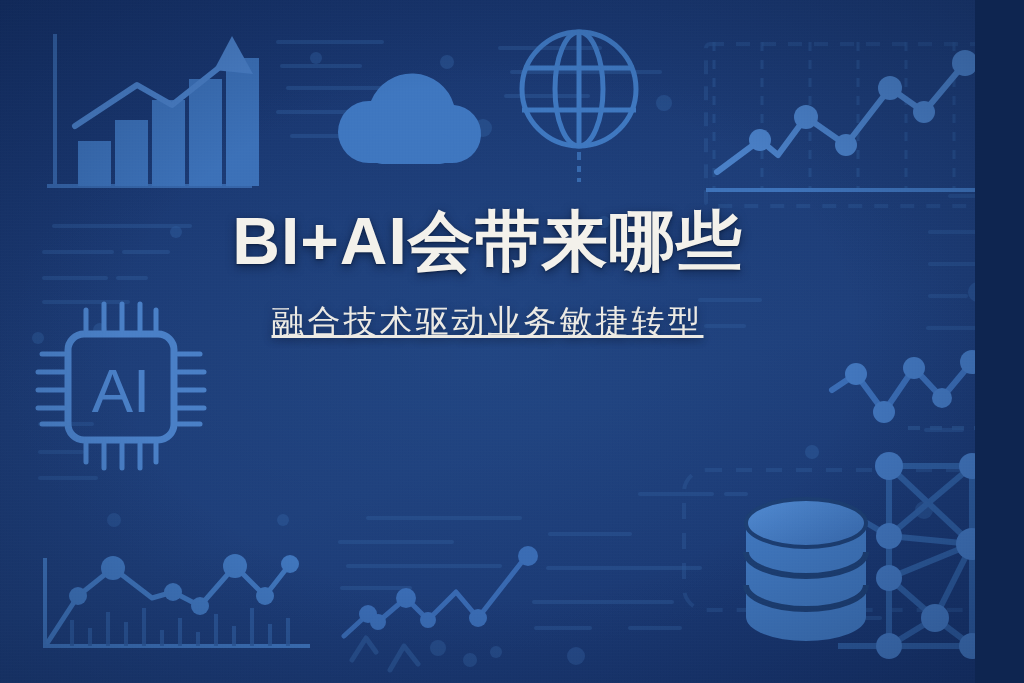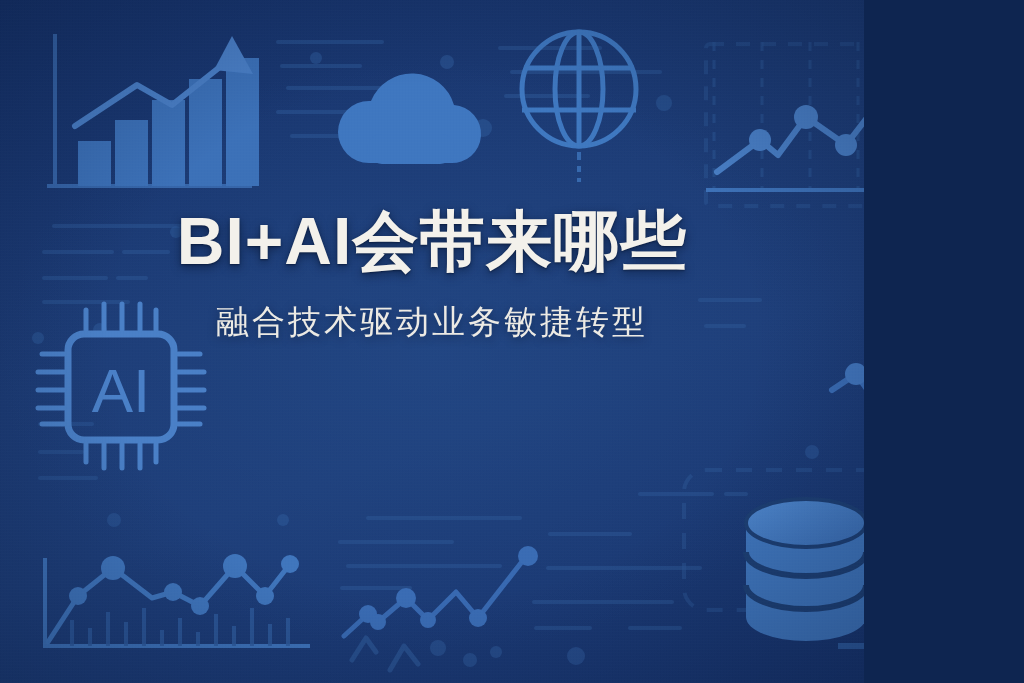--- a/index.html
+++ b/index.html
@@ -7,21 +7,21 @@
     margin: 0;
     padding: 0;
     background: #0e2550;
   }
   body {
     font-family: "Liberation Sans", "DejaVu Sans", sans-serif;
   }
 
   #banner {
     position: relative;
-    width: 864px;
+    width: 975px;
     height: 683px;
     overflow: hidden;
     background: #1c3b74;
     user-select: none;
   }
 
   
   .bg-base {
     position: absolute;
     inset: 0;
@@ -72,20 +72,21 @@
   }
   .title-line.l2 { margin-top: 4px; }
   .subtitle {
     margin-top: 22px;
     color: #eceae4;
     font-weight: 500;
     font-size: 33px;
     letter-spacing: 3px;
     text-shadow: 0 2px 8px rgba(6,18,44,0.5);
     white-space: nowrap;
+    text-decoration: underline;
   }
 </style>
 </head>
 <body>
 
 <div id="banner">
 
   <div class="bg-base"></div>
 
   <div class="art-layer">

